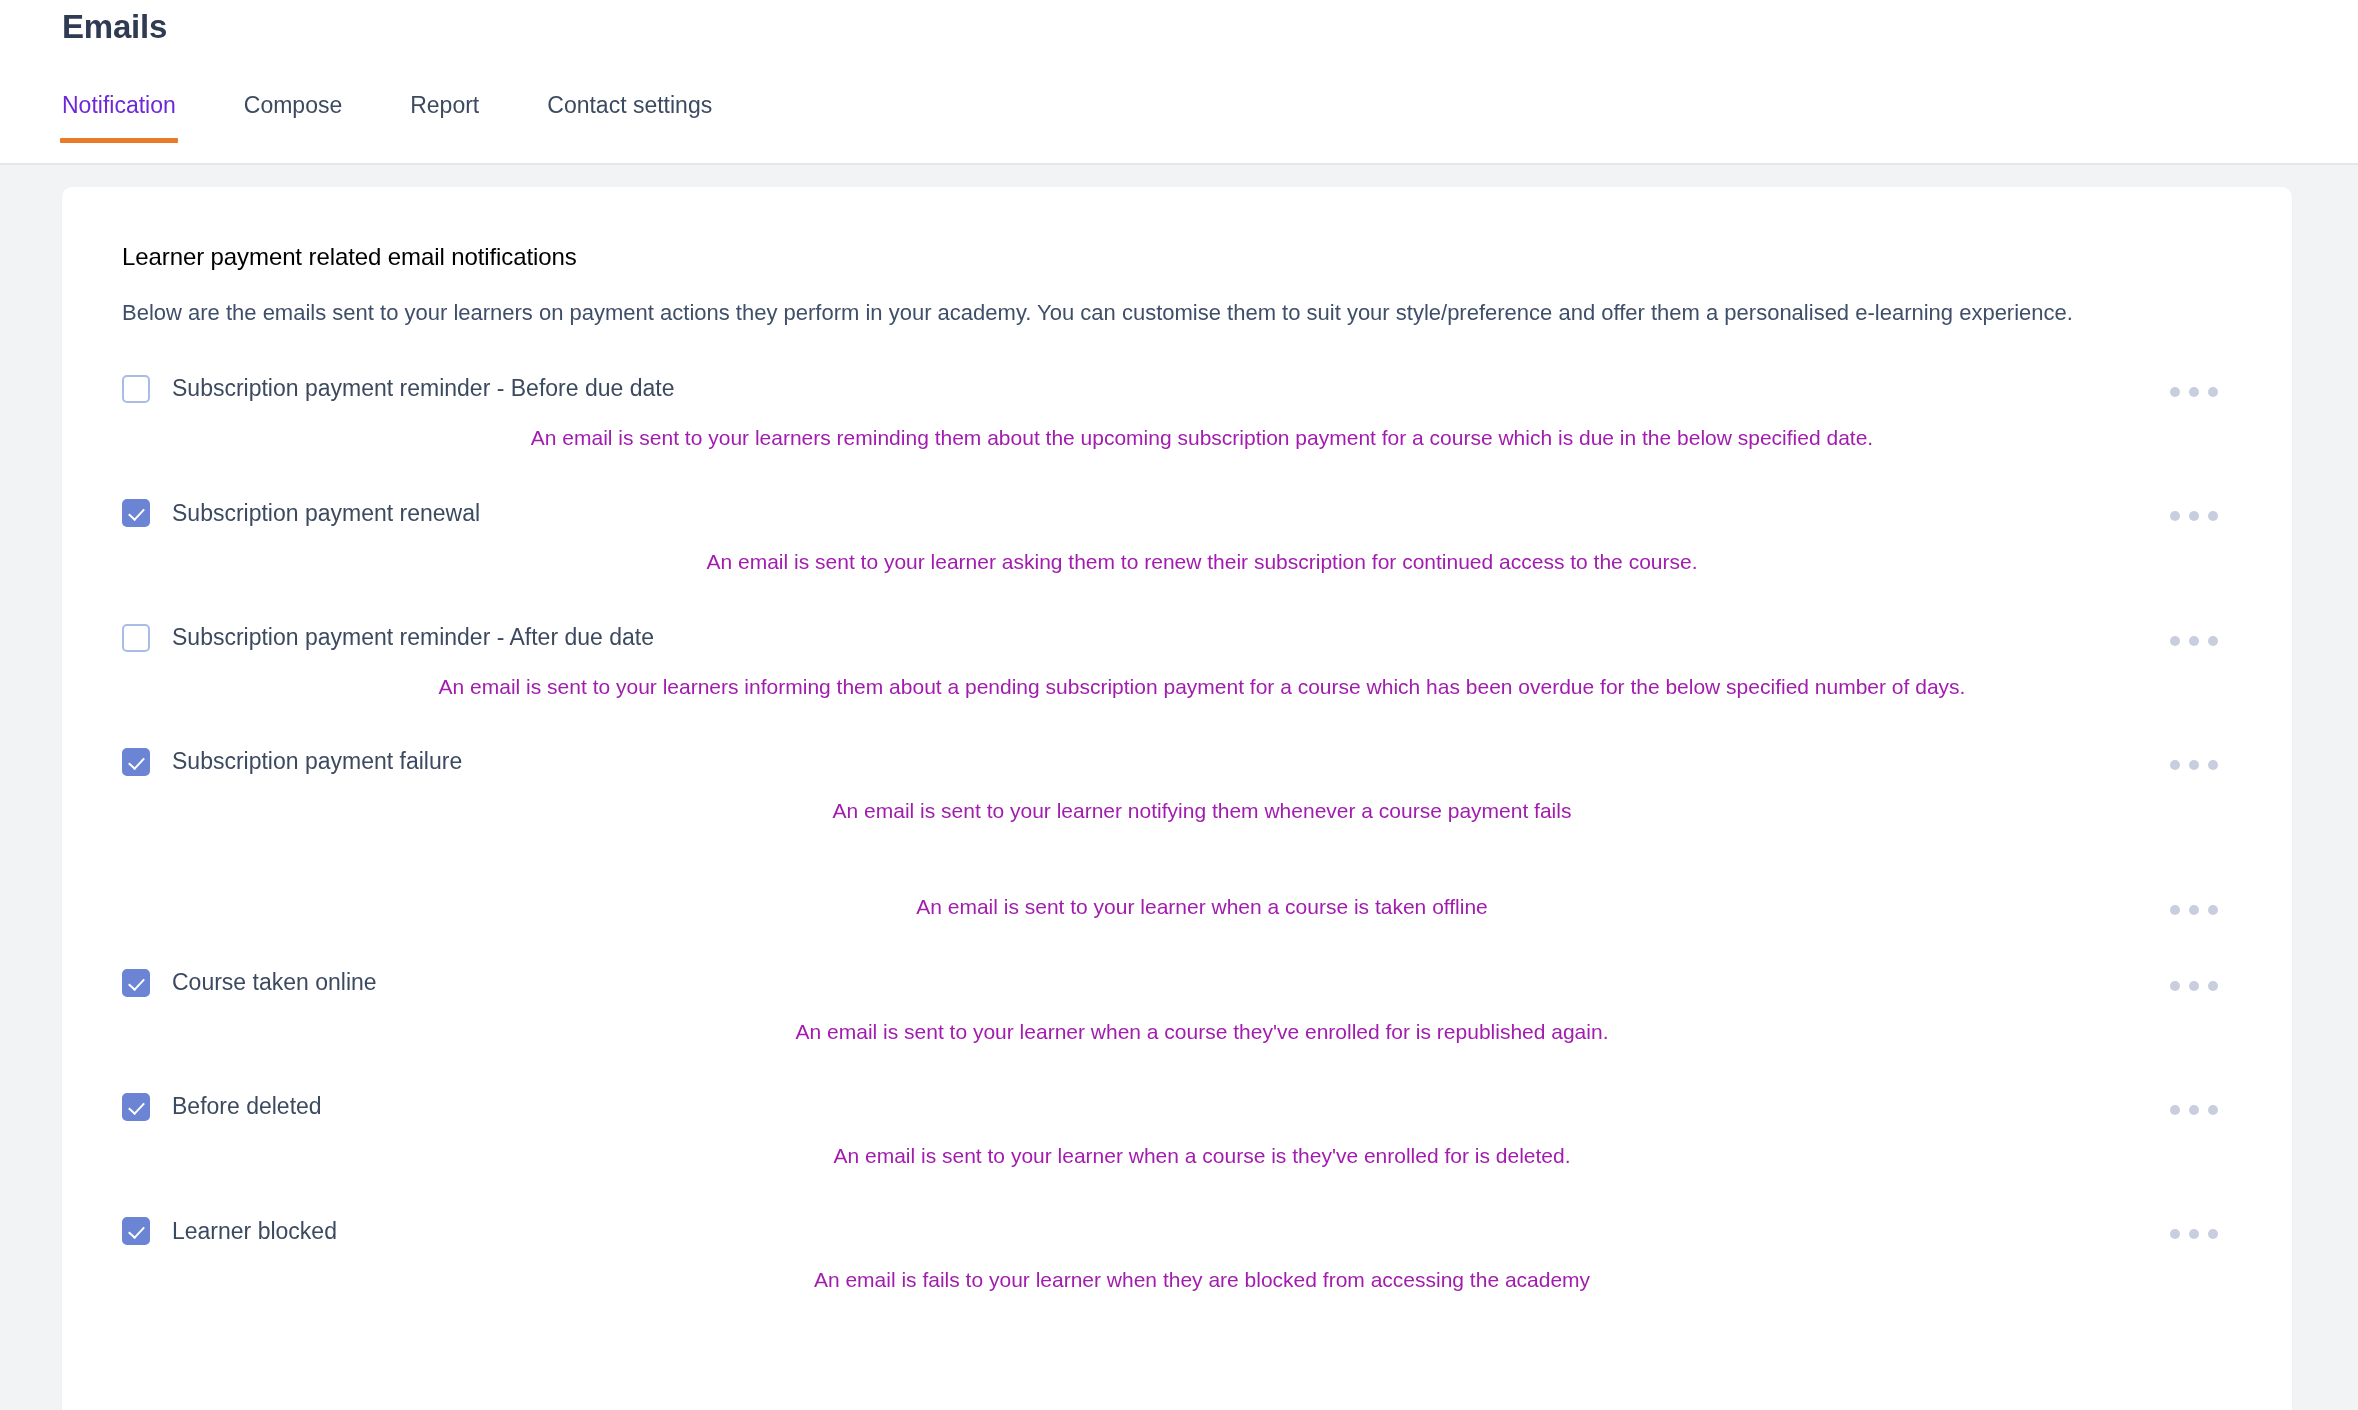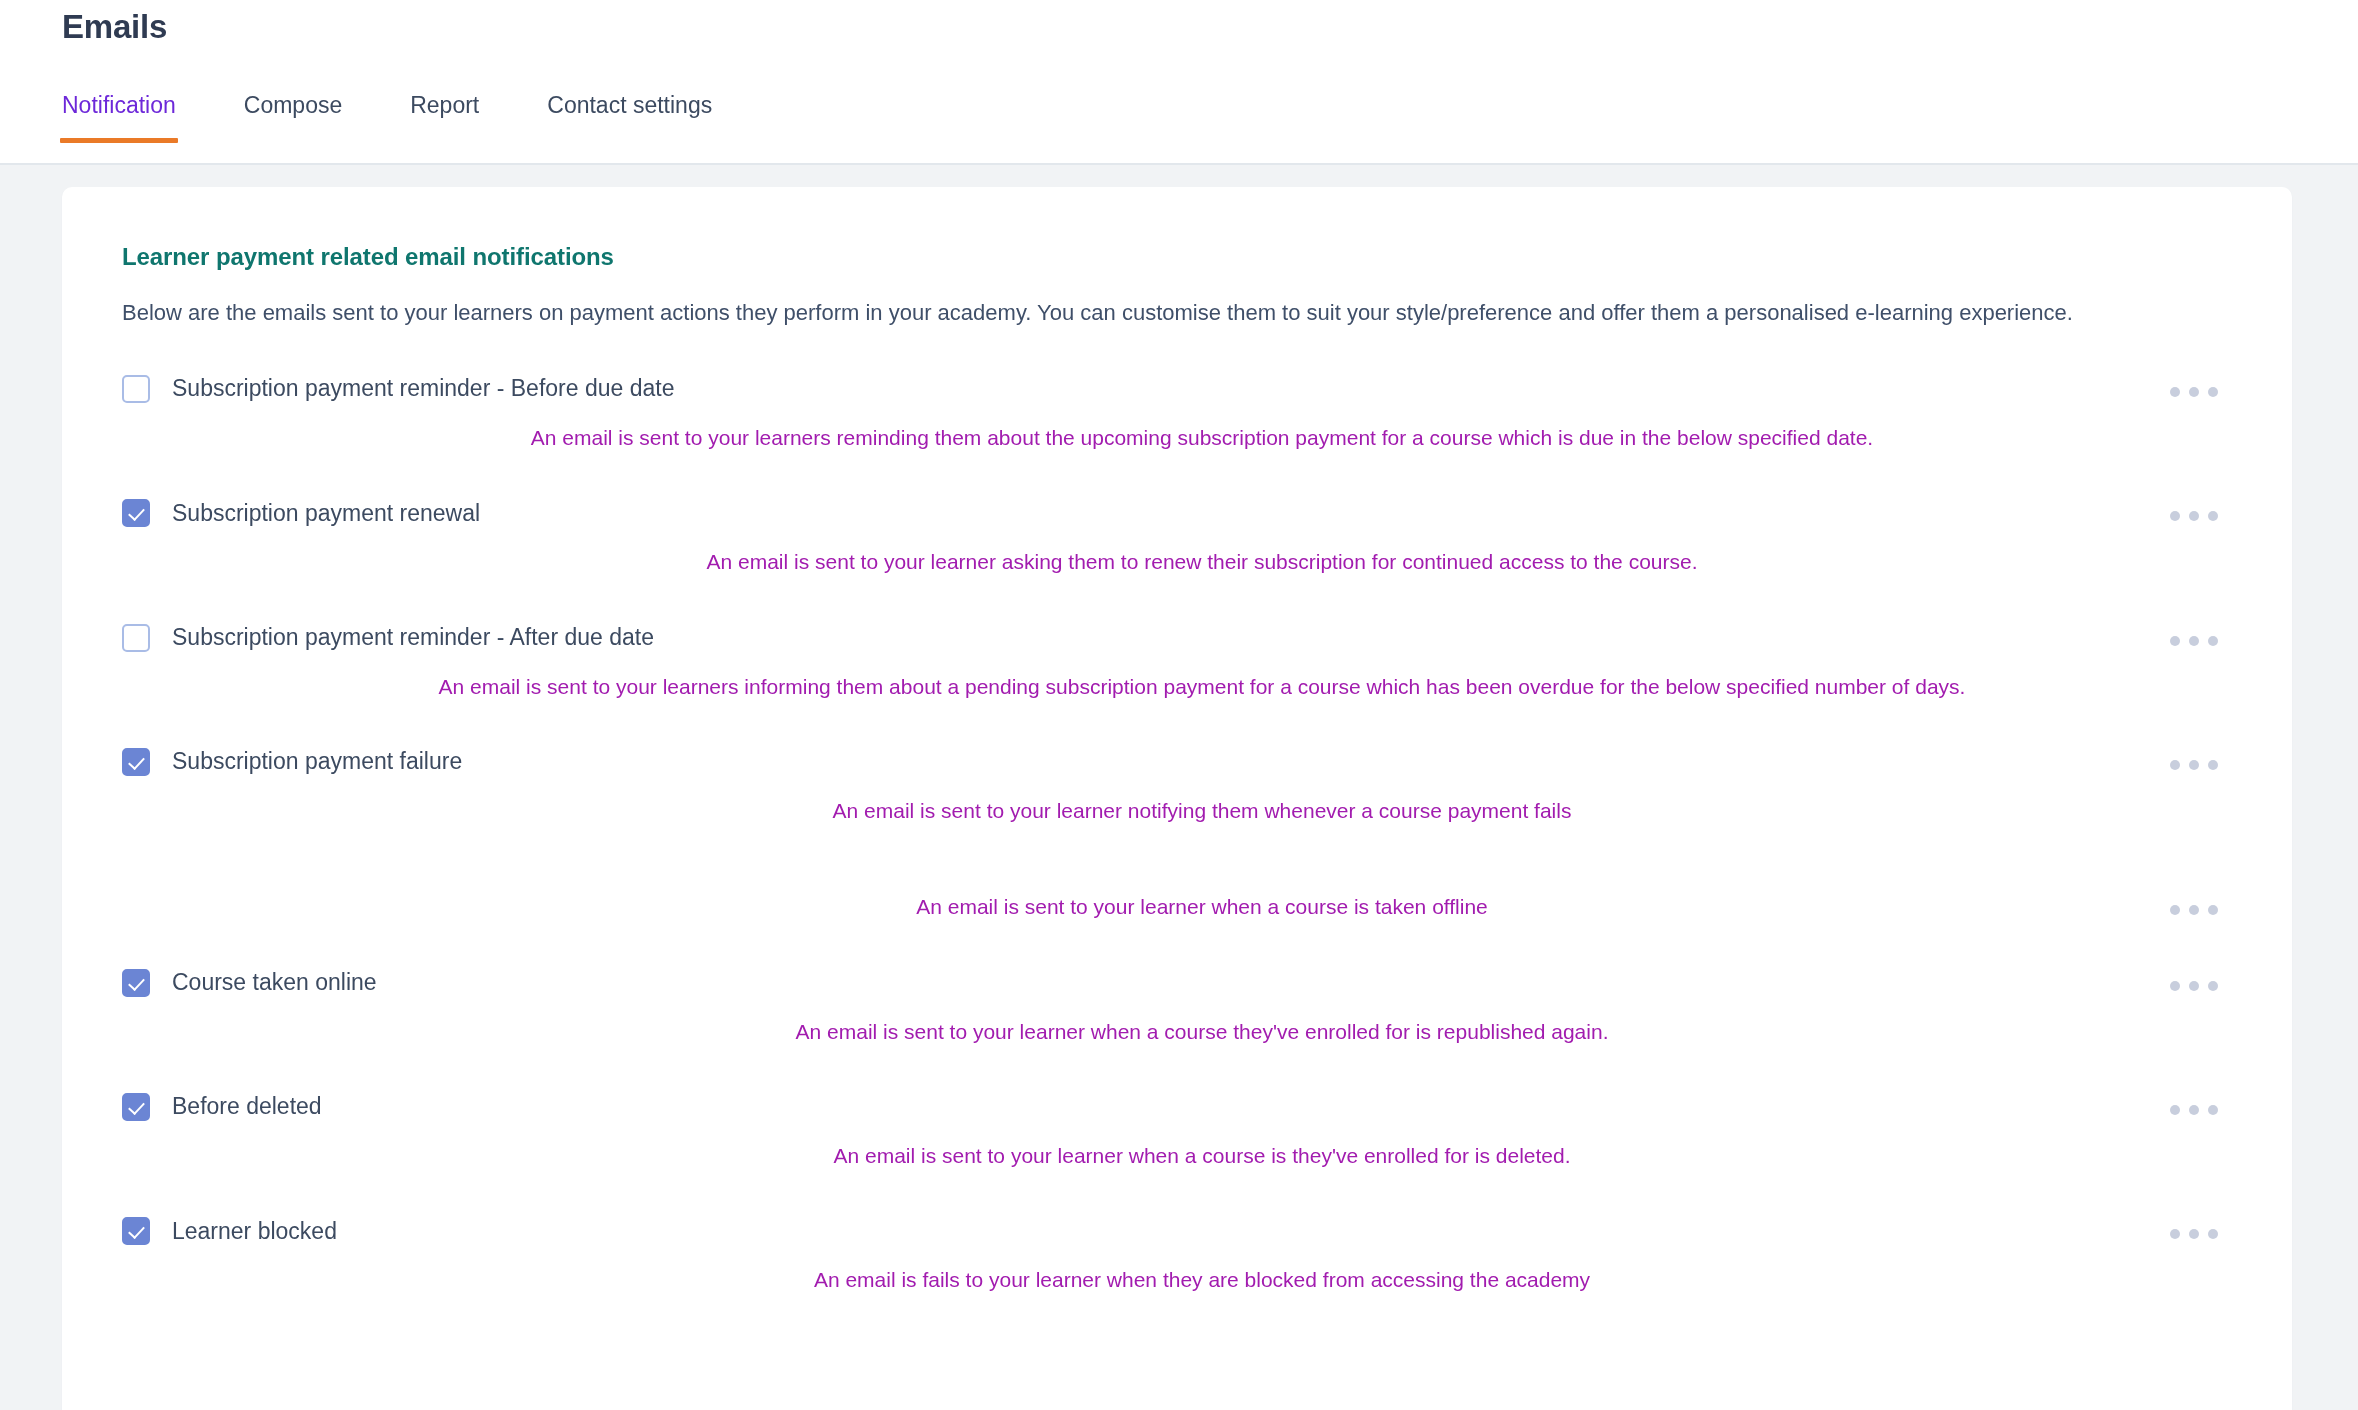--- a/index.html
+++ b/index.html
@@ -81,22 +81,22 @@
     background: #ffffff;
     border-radius: 10px;
     width: 2230px;
     min-height: 1300px;
     padding: 56px 60px 40px 60px;
     box-shadow: 0 1px 2px rgba(40,60,90,0.04);
   }
 
   .card-title {
     font-size: 24px;
-    font-weight: bold;
-    color: #0f766e;
+    font-weight: normal;
+    color: #000000;
     margin-bottom: 26px;
     letter-spacing: -0.1px;
   }
 
   .card-desc {
     font-size: 22px;
     line-height: 1.45;
     color: #3f4f69;
     max-width: 2110px;
     margin-bottom: 46px;

